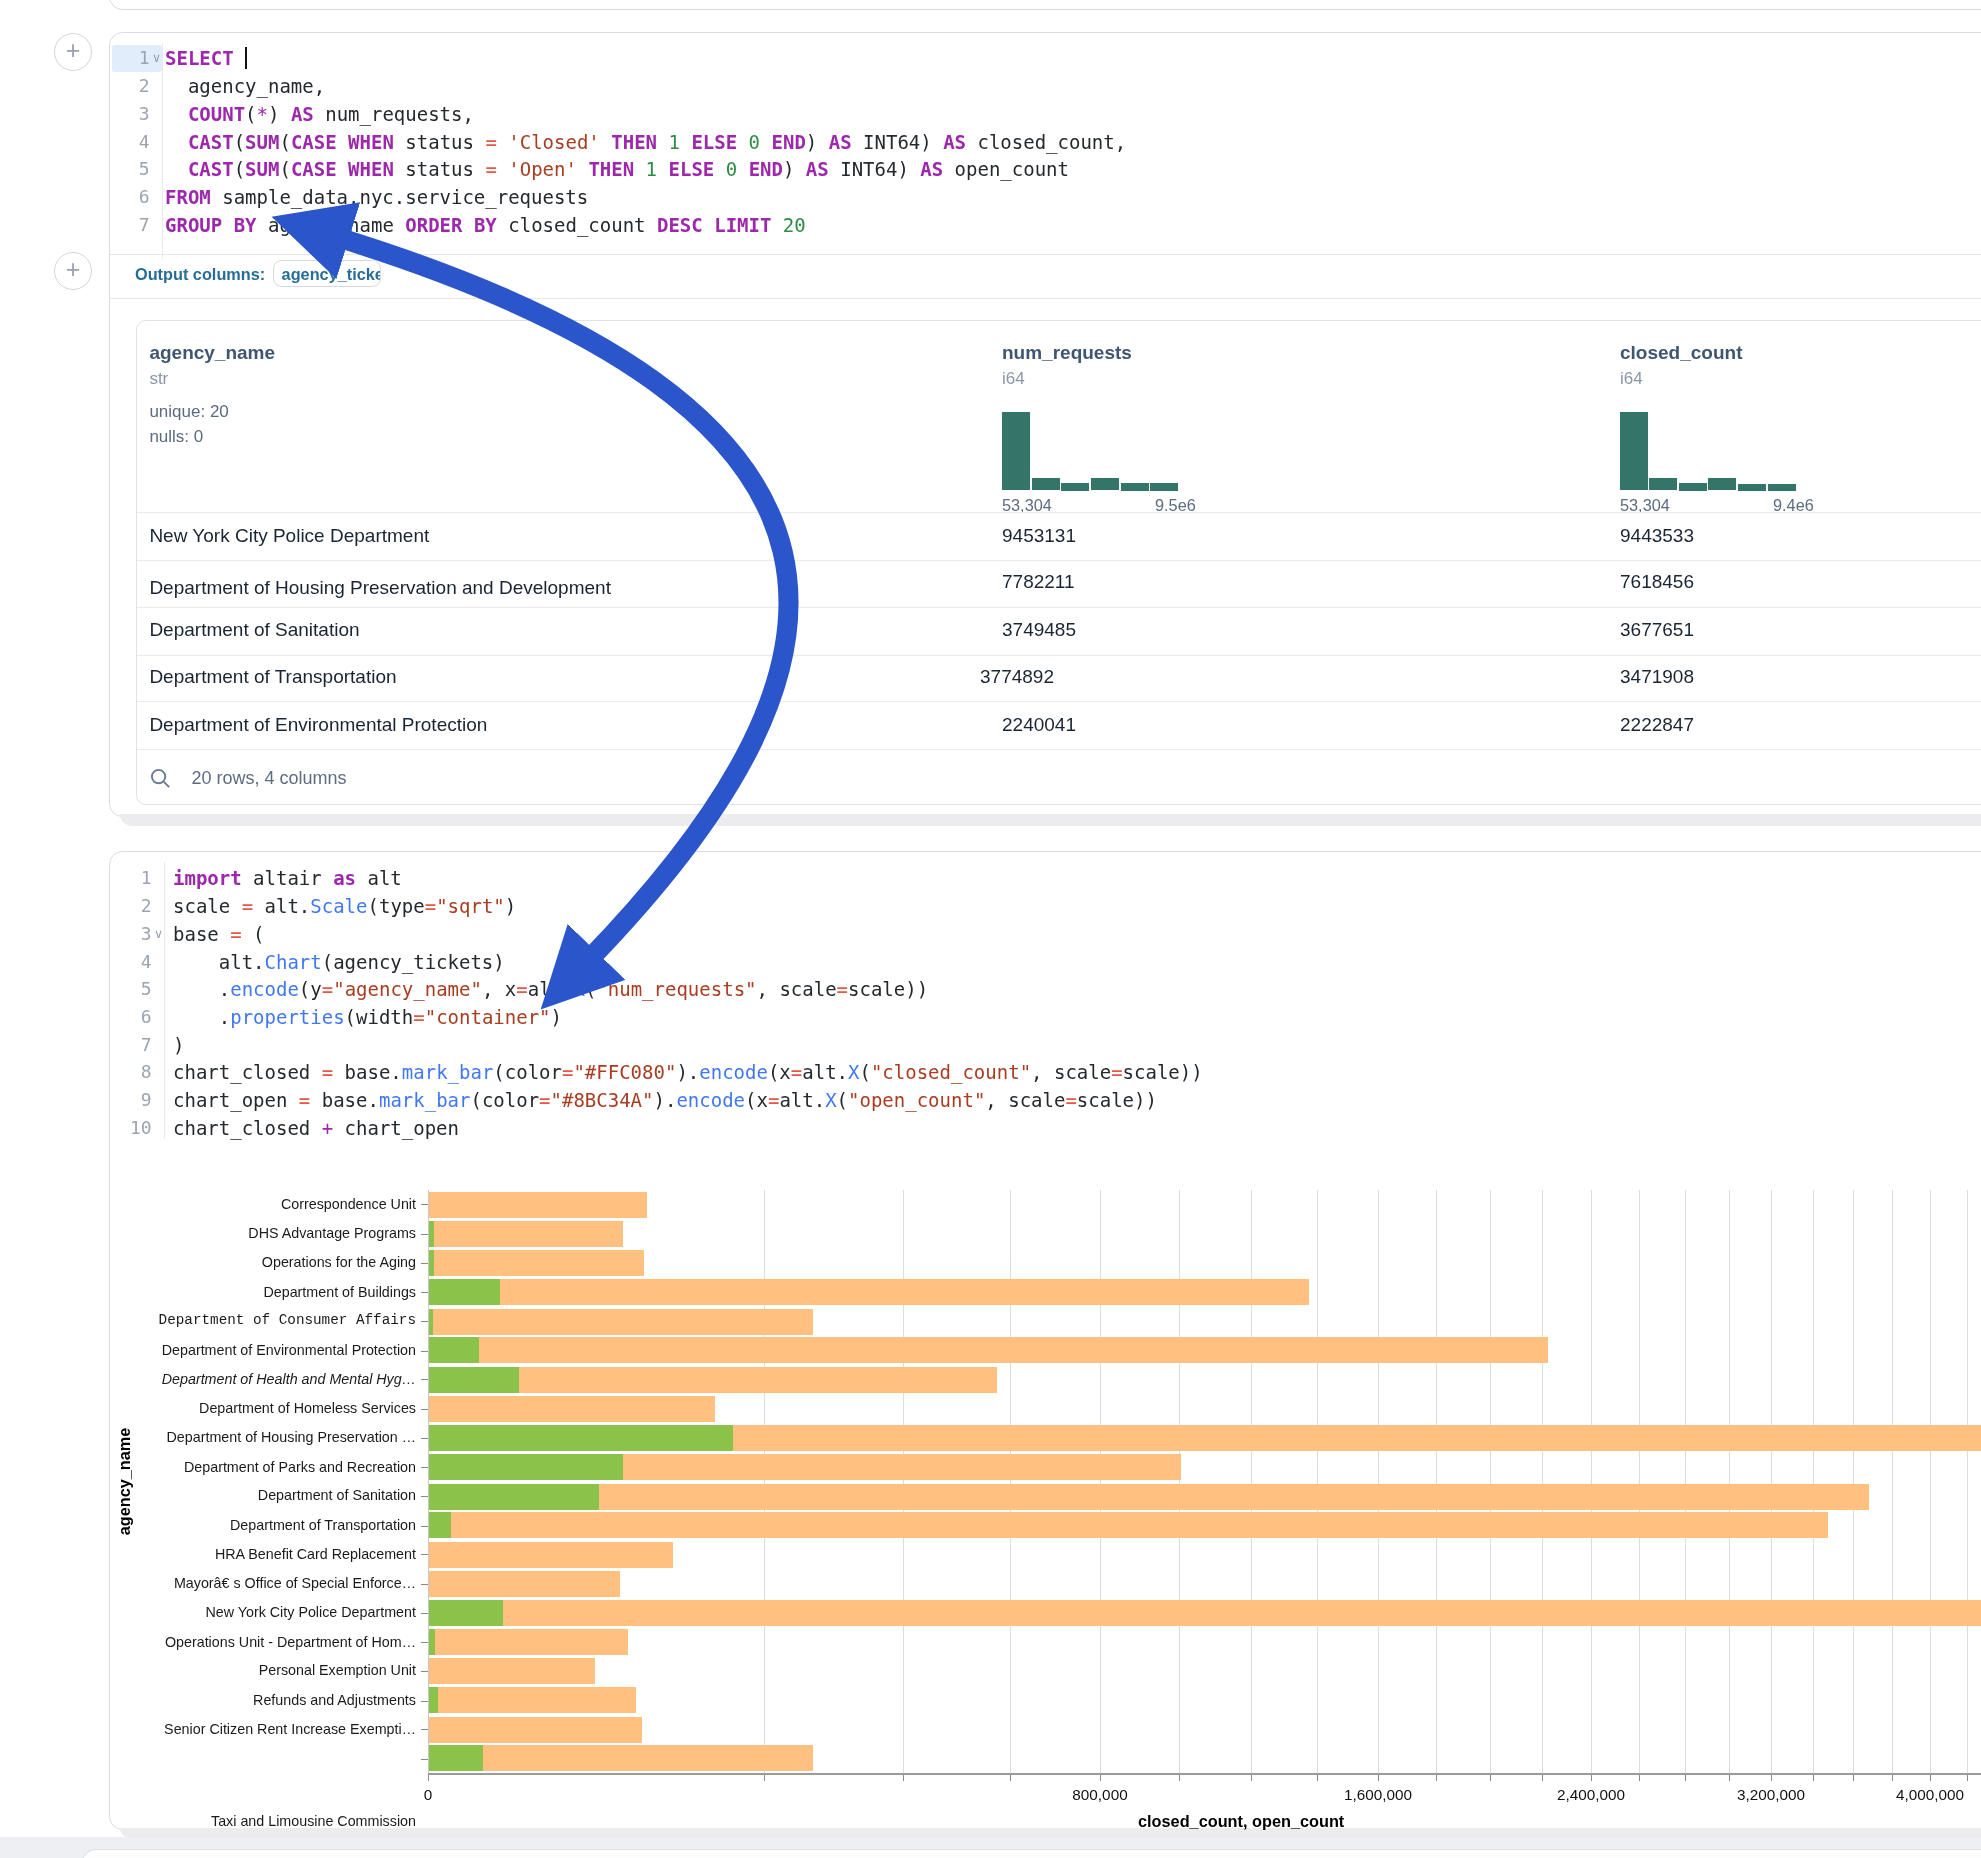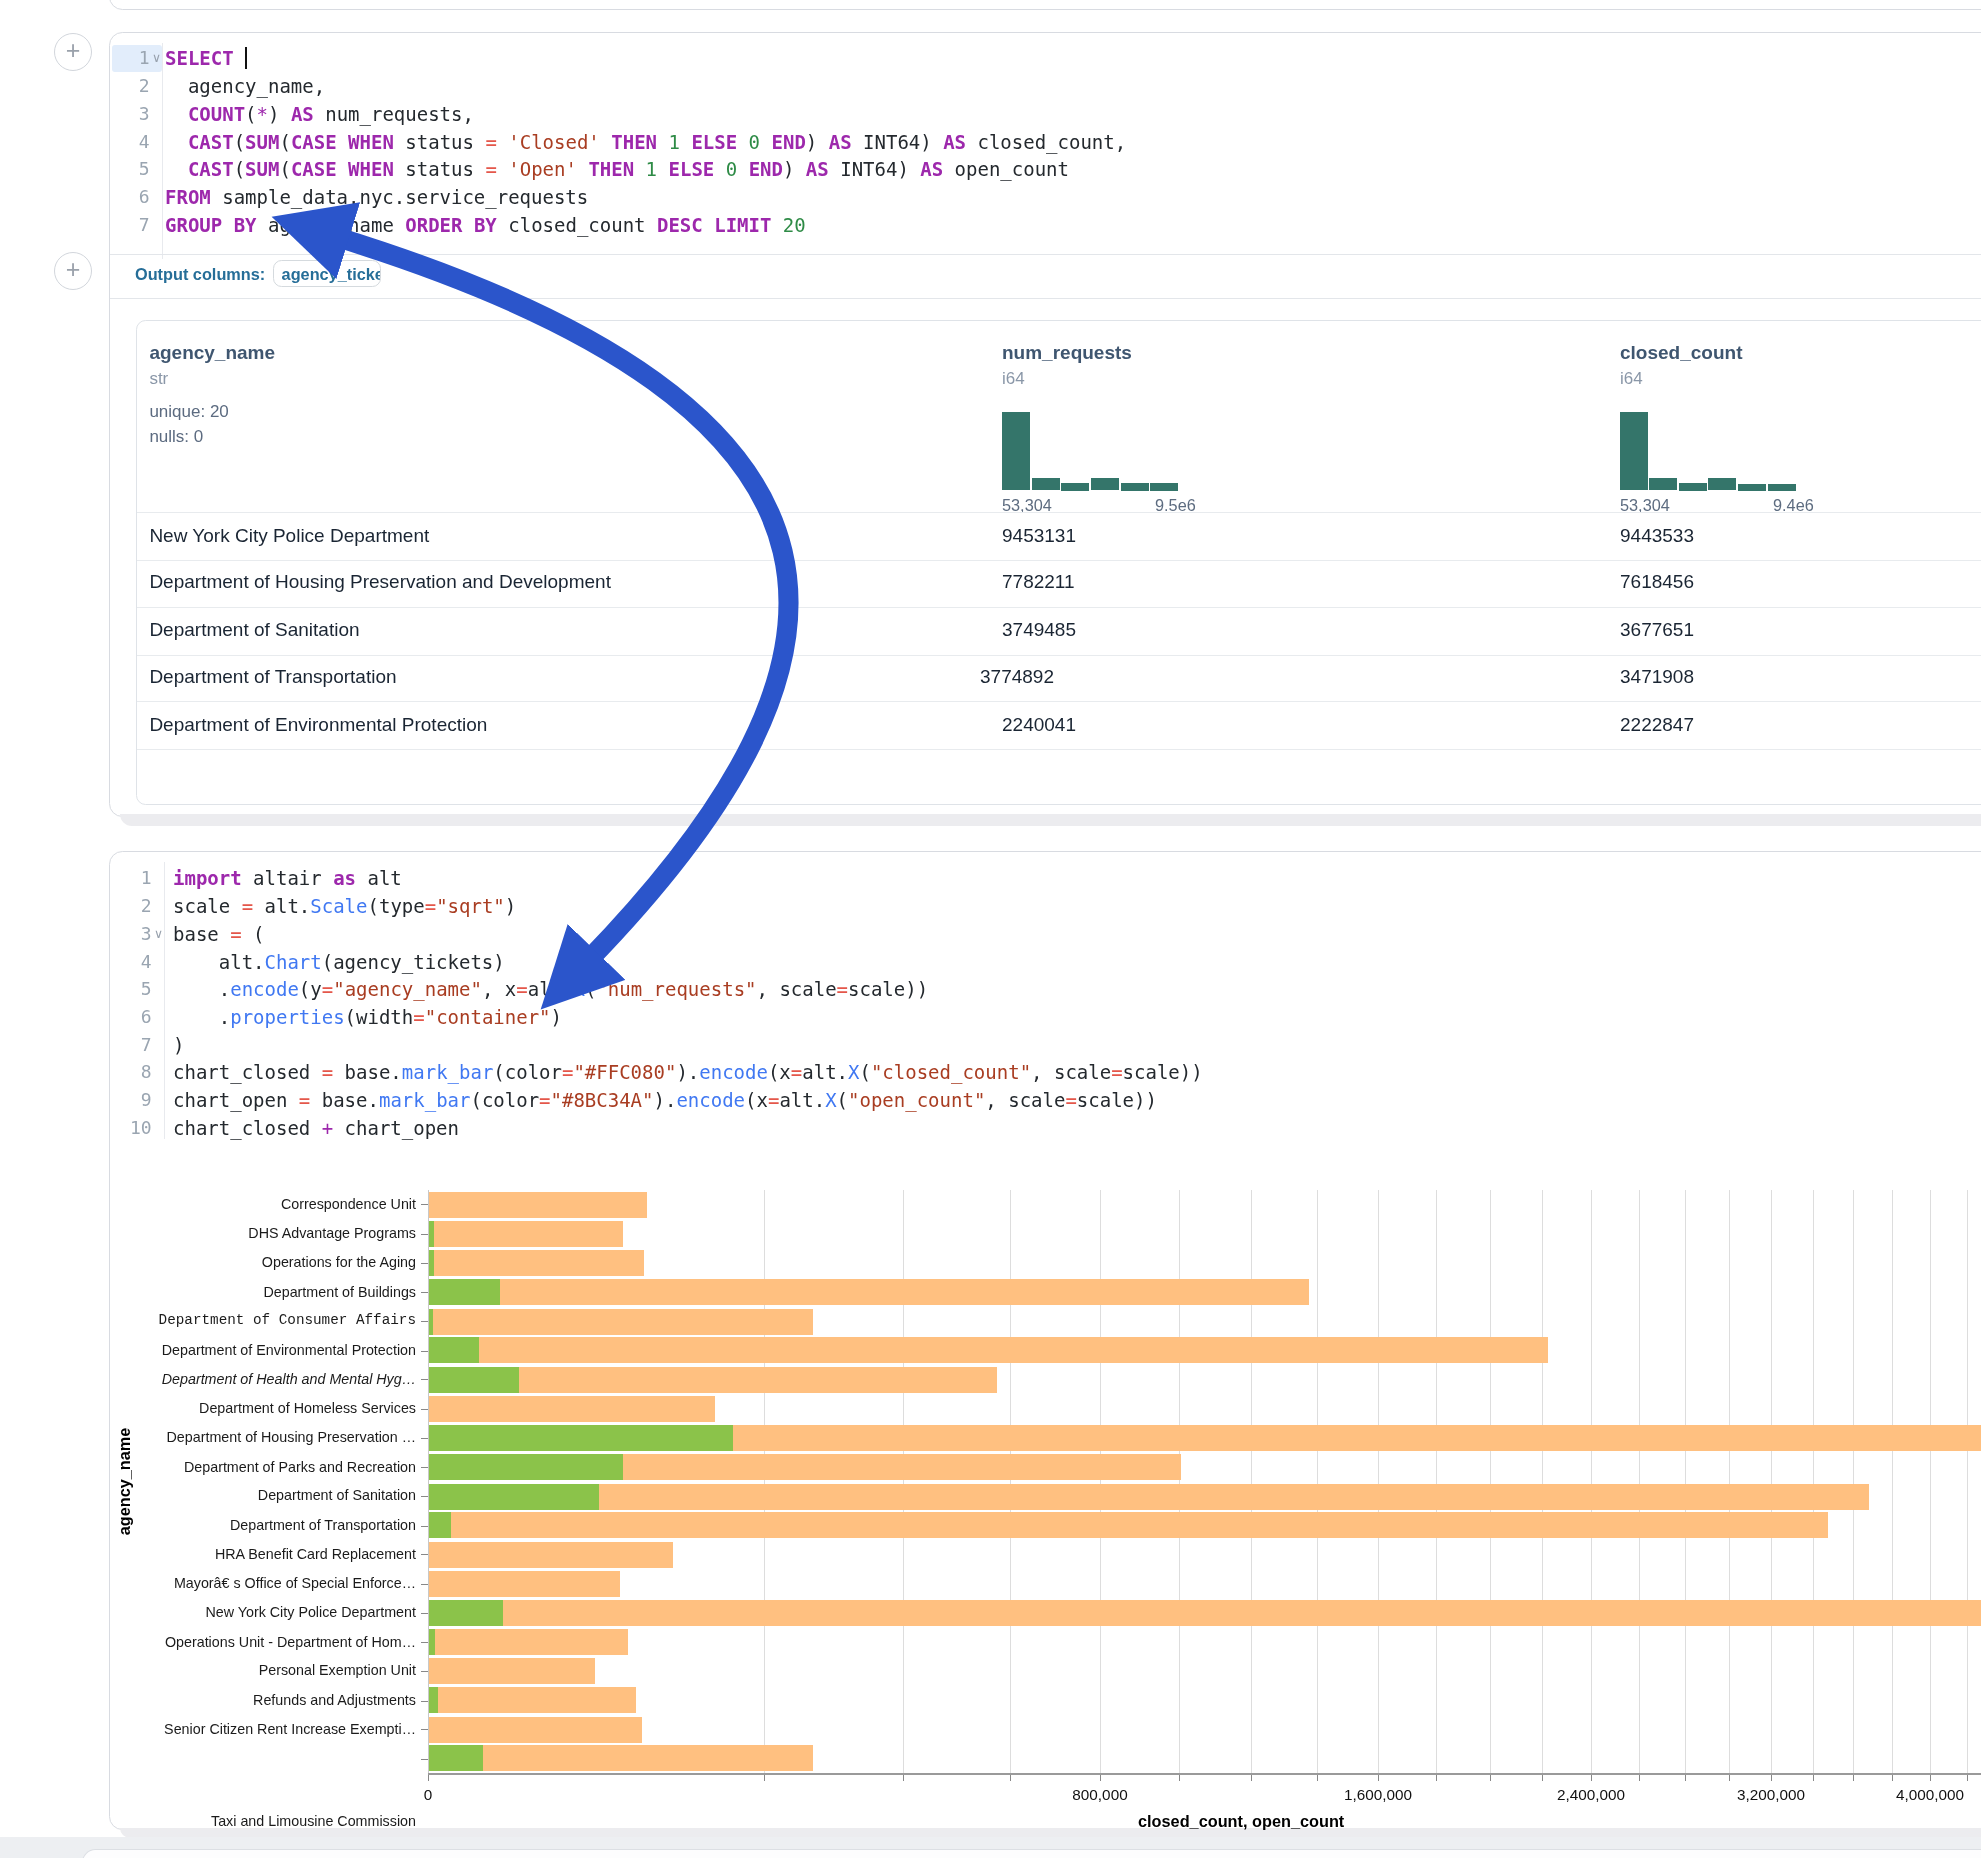--- a/index.html
+++ b/index.html
@@ -96,32 +96,39 @@
         <div class="hist-label" style="left: 1636px; top: 175px;">9.4e6</div>
         <div class="t-row-sep" style="top: 191px;"></div>
         <div class="t-row-sep" style="top: 239px;"></div>
         <div class="t-row-sep" style="top: 286px;"></div>
         <div class="t-row-sep" style="top: 334px;"></div>
         <div class="t-row-sep" style="top: 380px;"></div>
         <div class="t-row-sep" style="top: 428px;"></div>
         <div class="t-cell" style="left: 12.4px; top: 204px;">New York City Police Department</div>
         <div class="t-cell" style="left: 865px; top: 204px;">9453131</div>
         <div class="t-cell" style="left: 1483px; top: 204px;">9443533</div>
-        <div class="t-cell" style="left: 12.4px; top: 250px;">Department of Housing Preservation and Development</div>
+        <div class="t-cell" style="left: 12.4px; top: 256px;">Department of Housing Preservation and Development</div>
         <div class="t-cell" style="left: 865px; top: 250px;">7782211</div>
         <div class="t-cell" style="left: 1483px; top: 250px;">7618456</div>
         <div class="t-cell" style="left: 12.4px; top: 298px;">Department of Sanitation</div>
         <div class="t-cell" style="left: 865px; top: 298px;">3749485</div>
         <div class="t-cell" style="left: 1483px; top: 298px;">3677651</div>
         <div class="t-cell" style="left: 12.4px; top: 345px;">Department of Transportation</div>
         <div class="t-cell" style="left: 843px; top: 345px;">3774892</div>
         <div class="t-cell" style="left: 1483px; top: 345px;">3471908</div>
         <div class="t-cell" style="left: 12.4px; top: 393px;">Department of Environmental Protection</div>
         <div class="t-cell" style="left: 865px; top: 393px;">2240041</div>
         <div class="t-cell" style="left: 1483px; top: 393px;">2222847</div>
+        <div style="position: absolute; left: 12.4px; top: 444px; width: 574px; height: 29px;">
+          <svg class="search-icon" style="left:0;top:1.9px;" width="23" height="23" viewBox="0 0 24 24">
+            <circle cx="10" cy="10" r="7" fill="none" stroke="#6b7a90" stroke-width="2"></circle>
+            <line x1="15.5" y1="15.5" x2="21" y2="21" stroke="#6b7a90" stroke-width="2"></line>
+          </svg>
+          <span class="t-footer" style="position: absolute; left: 42px; top: 2.9px;">20 rows, 4 columns</span>
+        </div>
       </div>
   <div class="active-ln-bg" style="left: 1.9px; top: 11.5px; width: 50px; height: 27px;"></div>
       <div class="lnum" style="left: 5.7px; top: 12.4px;">1</div>
       <div class="fold" style="left: 42px; top: 12.4px;">∨</div>
       <div class="code-line" style="left: 55px; top: 12.4px;"><span class="tok-kw">SELECT</span><span class="tok-plain"> </span><span class="caret"></span></div>
       <div class="lnum" style="left: 5.7px; top: 40px;">2</div>
       <div class="code-line" style="left: 55px; top: 40px;"><span class="tok-plain">  agency_name,</span></div>
       <div class="lnum" style="left: 5.7px; top: 68px;">3</div>
       <div class="code-line" style="left: 55px; top: 68px;"><span class="tok-plain">  </span><span class="tok-kw">COUNT</span><span class="tok-plain">(</span><span class="tok-kwop">*</span><span class="tok-plain">) </span><span class="tok-kw">AS</span><span class="tok-plain"> num_requests,</span></div>
       <div class="lnum" style="left: 5.7px; top: 96px;">4</div>

